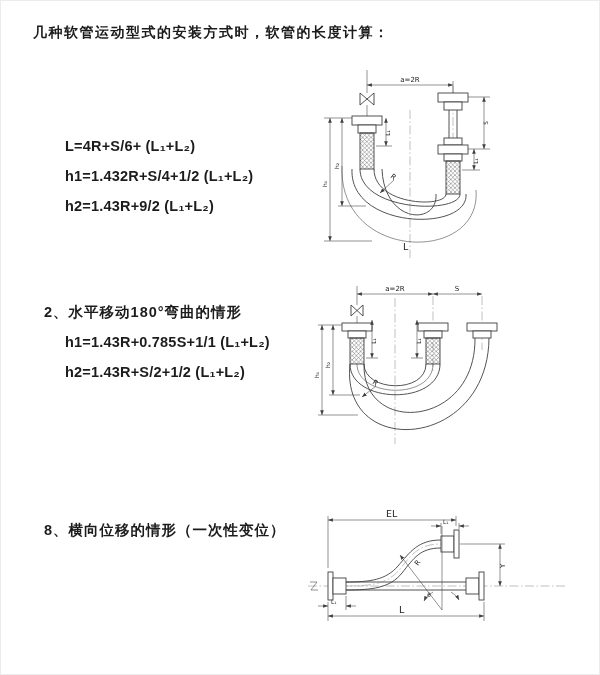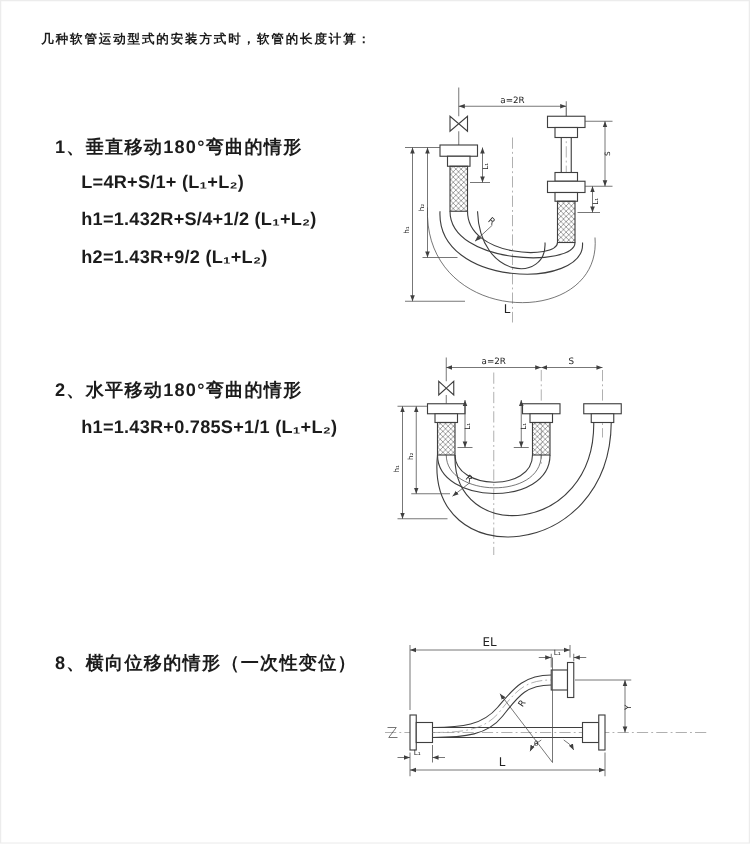--- a/index.html
+++ b/index.html
@@ -1,19 +1,19 @@
 <!DOCTYPE html>
 <html><head>
 <meta charset="utf-8">
 <style>
   html,body{margin:0;padding:0;background:#fff;}
   .page{position:relative;width:600px;height:675px;background:#fff;
         box-shadow:inset 0 0 0 1px #ececec;overflow:hidden;
         font-family:"Liberation Sans","DejaVu Sans",sans-serif;color:#1c1c1c;}
-  .title{position:absolute;left:33px;top:24px;font-size:10px;font-weight:bold;
+  .title{position:absolute;left:33px;top:24px;font-size:14px;font-weight:bold;
          letter-spacing:1.5px;white-space:nowrap;}
   .sec-head{position:absolute;font-size:14.5px;font-weight:bold;letter-spacing:1px;white-space:nowrap;}
   .formulas{position:absolute;font-size:14.5px;font-weight:bold;letter-spacing:.2px;}
   .formulas .f-line{height:30px;line-height:30px;white-space:nowrap;}
   svg.diag{position:absolute;}
   svg .ln{stroke:#3f3f3f;stroke-width:.9;fill:none;}
   svg .tn{stroke:#4a4a4a;stroke-width:.6;fill:none;}
   svg .dm{stroke:#4a4a4a;stroke-width:.6;fill:none;}
   svg .cl{stroke:#8c8c8c;stroke-width:.55;fill:none;stroke-dasharray:9 2.5 1.5 2.5;}
   svg rect.f{fill:#fff;stroke:#3f3f3f;stroke-width:.9;}
@@ -34,30 +34,30 @@
         <path d="M0,1.6 L9,5 L0,8.4 Z" fill="#3f3f3f"></path>
       </marker>
       <pattern id="braid" width="4.2" height="4.2" patternUnits="userSpaceOnUse">
         <path d="M0,4.2 L4.2,0 M0,0 L4.2,4.2" stroke="#6a6a6a" stroke-width=".5"></path>
       </pattern>
     </defs>
   </svg>
 
   <div class="title">几种软管运动型式的安装方式时，软管的长度计算：</div>
 
-  <div class="sec-head" style="left:44px;top:108px">1、垂直移动180°弯曲的情形</div>
   <div class="formulas" style="left:65px;top:131px">
-    <div class="f-line">L=4R+S/1+ (L₁+L₂)</div>
+    <div class="f-line">L=4R+S/6+ (L₁+L₂)</div>
     <div class="f-line">h1=1.432R+S/4+1/2 (L₁+L₂)</div>
     <div class="f-line">h2=1.43R+9/2 (L₁+L₂)</div>
   </div>
 
   <div class="sec-head" style="left:44px;top:303px">2、水平移动180°弯曲的情形</div>
   <div class="formulas" style="left:65px;top:327px">
     <div class="f-line">h1=1.43R+0.785S+1/1 (L₁+L₂)</div>
+    <div class="f-line">h2=1.43R+S/2+1/2 (L₁+L₂)</div>
   </div>
 
   <div class="sec-head" style="left:44px;top:521px">8、横向位移的情形（一次性变位）</div>
 
   <svg class="diag" style="left:308px;top:66px" width="285" height="197" viewBox="0 0 285 197">
     <g>
       <path class="cl" d="M102,44 L102,192"></path>
       <path class="cl" d="M145,20 L145,96"></path>
     </g>
     <line class="tn" x1="59" y1="4" x2="59" y2="27"></line>

